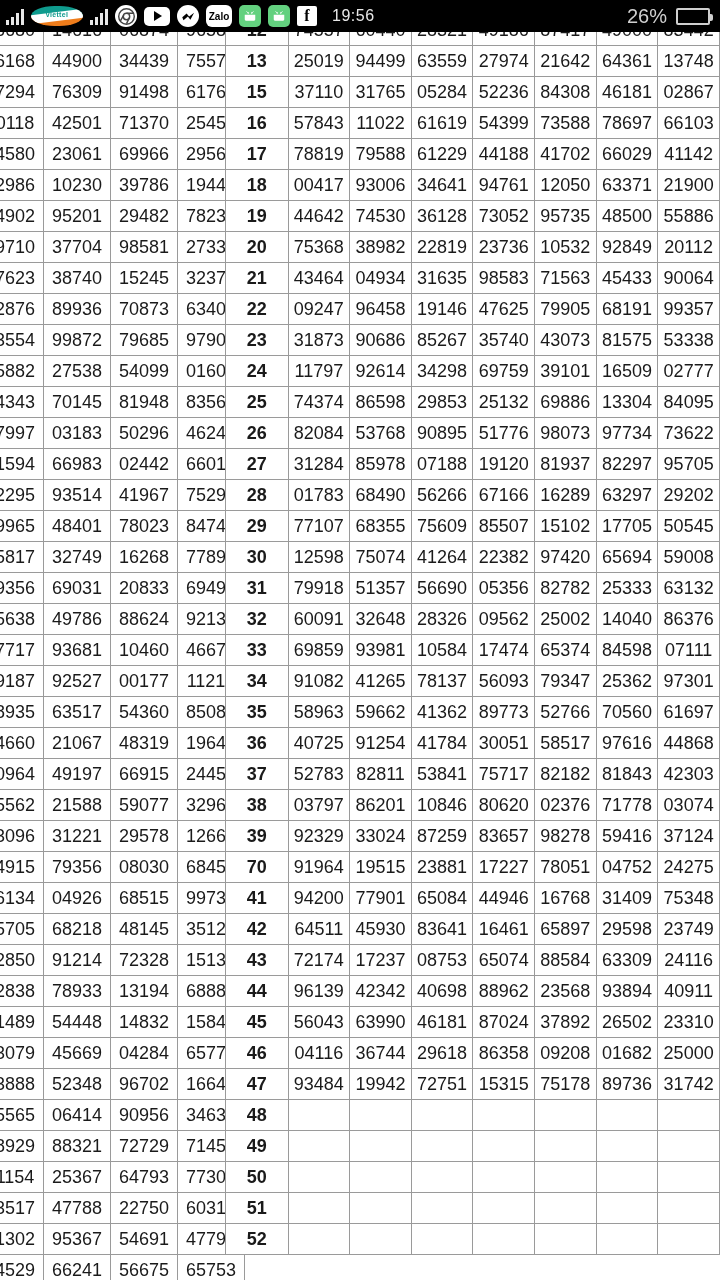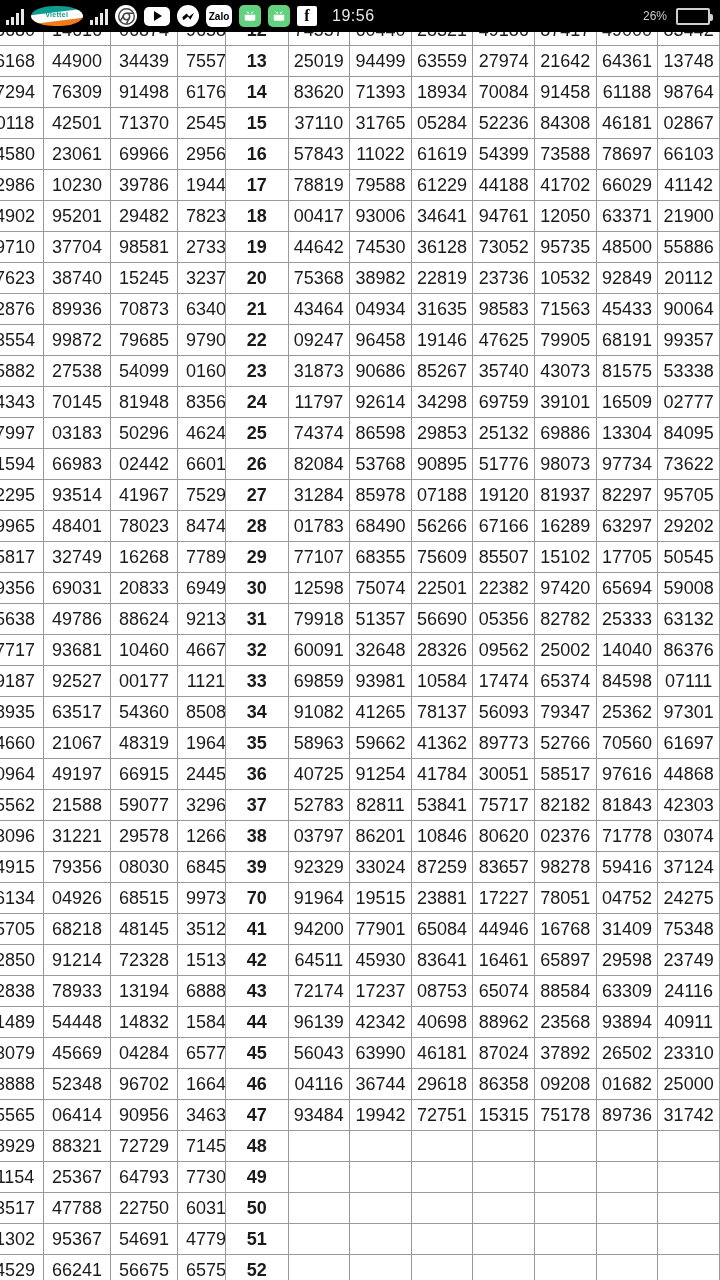--- a/index.html
+++ b/index.html
@@ -44,21 +44,21 @@
   }
 
   .sq{ width:22px;height:22px;border-radius:5px;
        display:flex;align-items:center;justify-content:center;
        font-size:10px;font-weight:bold; }
   .rnd{ width:22px;height:22px;border-radius:50%;
        display:flex;align-items:center;justify-content:center; }
 
   #clock{ font-size:16px; color:#e8e8e8; margin-left:8px; letter-spacing:.5px; }
   #sb-right{ margin-left:auto; display:flex; align-items:center; gap:9px; }
-  #battpct{ font-size:12px; color:#cfcfcf; }
+  #battpct{ font-size:20px; color:#cfcfcf; }
   .batt{ width:34px;height:17px;border:2px solid #cfcfcf;border-radius:2px;
          position:relative; padding:2px; }
   .batt::after{content:"";position:absolute;right:-5px;top:4px;width:3px;height:7px;
                background:#cfcfcf;border-radius:0 2px 2px 0;}
   .batt-fill{height:100%;background:#cfcfcf;}
 
   
   #sheet{ position:absolute; top:32px; left:0; width:720px; height:1248px;
           background:#ffffff; overflow:hidden; }
 
@@ -451,30 +451,20 @@
           <td class="idx c-idx">13</td>
           <td class="c-d">25019</td>
           <td class="c-d">94499</td>
           <td class="c-d">63559</td>
           <td class="c-d hl-orange">27974</td>
           <td class="c-d">21642</td>
           <td class="c-d">64361</td>
           <td class="c-d hl-green">13748</td>
         </tr>
         <tr>
-          <td class="idx c-idx">14</td>
-          <td class="c-d">83620</td>
-          <td class="c-d">71393</td>
-          <td class="c-d">18934</td>
-          <td class="c-d">70084</td>
-          <td class="c-d">91458</td>
-          <td class="c-d">61188</td>
-          <td class="c-d hl-green">98764</td>
-        </tr>
-        <tr>
           <td class="idx c-idx">15</td>
           <td class="c-d">37110</td>
           <td class="c-d">31765</td>
           <td class="c-d">05284</td>
           <td class="c-d">52236</td>
           <td class="c-d">84308</td>
           <td class="c-d">46181</td>
           <td class="c-d hl-green">02867</td>
         </tr>
         <tr>
@@ -614,21 +604,21 @@
           <td class="c-d">75609</td>
           <td class="c-d">85507</td>
           <td class="c-d">15102</td>
           <td class="c-d">17705</td>
           <td class="c-d hl-green">50545</td>
         </tr>
         <tr>
           <td class="idx c-idx">30</td>
           <td class="c-d">12598</td>
           <td class="c-d hl-orange">75074</td>
-          <td class="c-d">22501</td>
+          <td class="c-d">41264</td>
           <td class="c-d">22382</td>
           <td class="c-d">97420</td>
           <td class="c-d">65694</td>
           <td class="c-d hl-green">59008</td>
         </tr>
         <tr>
           <td class="idx c-idx">31</td>
           <td class="c-d">79918</td>
           <td class="c-d">51357</td>
           <td class="c-d">56690</td>

